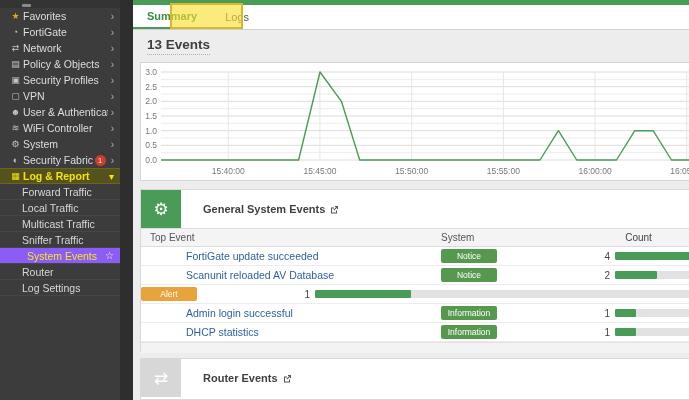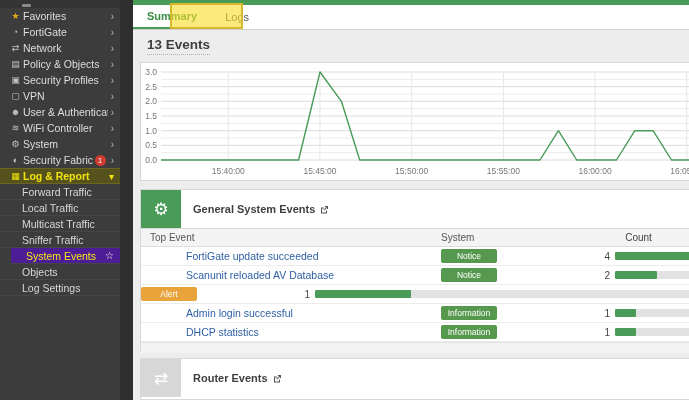--- a/index.html
+++ b/index.html
@@ -14,21 +14,21 @@
   .side-item { height:16px; display:flex; align-items:center; padding:0 6px 0 8px; color:#dedede; font-size:10.5px; cursor:pointer; }
   .side-item .micon { width:15px; font-size:9px; color:#c3c3c3; text-align:center; flex:0 0 15px; }
   .side-item .micon.star { color:#e2a917; }
   .side-item .lbl { flex:1; white-space:nowrap; overflow:hidden; }
   .side-item .chev { color:#b5b5b5; font-size:10px; margin-left:3px; }
   .side-item .nbadge { background:#cf3b2f; color:#fff; font-size:7.5px; min-width:11px; height:11px; line-height:11px; border-radius:6px; text-align:center; margin-right:2px; }
   .side-item.sel-olive { background:#56521d; border-top:1px solid #6b661f; border-bottom:1px solid #6b661f; }
   .side-item.sel-olive, .side-item.sel-olive .micon, .side-item.sel-olive .chev { color:#f2e30e; font-weight:bold; }
   .side-sub { height:16px; display:flex; align-items:center; padding:0 6px 0 22px; color:#d8d8d8; font-size:10.5px; border-bottom:1px solid #464646; cursor:pointer; }
   .side-sub .lbl { flex:1; }
-  .side-sub.sel-green { background:#4c1d95; color:#f4e918; padding-left:15px;margin-left:11px; }
+  .side-sub.sel-green { background:#8b5cf6; color:#f4e918; padding-left:27px; }
   .side-sub .fstar { color:#f6f3d6; font-size:10px; }
 
   
   #content { position:absolute; left:133px; top:0; right:0; bottom:0; background:#ededed; overflow:hidden; }
   #topstrip { position:absolute; left:0; top:0; width:100%; height:5px; background:#4a9b57; }
   #tabbar { position:absolute; left:0; top:5px; width:100%; height:25px; background:#ffffff; border-bottom:1px solid #cfcfcf; display:flex; align-items:stretch; }
   .tab { padding:0 14px; display:flex; align-items:center; font-size:11px; color:#555; cursor:pointer; }
   .tab.active { color:#3a8e44; border-bottom:2px solid #4a9b57; font-weight:bold; }
   #logs-highlight { position:absolute; left:37px; top:3px; width:73px; height:26px; background:rgba(248,222,43,0.62); border:2px solid #d8b92d; z-index:5; }
   #events-heading { position:absolute; left:14px; top:37px; font-size:13.5px; font-weight:bold; color:#3f3f3f; border-bottom:1px dotted #b0b0b0; padding-bottom:2px; }
@@ -37,21 +37,21 @@
   #chart-card { position:absolute; left:7px; top:62px; width:560px; height:119px; background:#fff; border:1px solid #d5d5d5; }
 
   
   .wcard { position:absolute; left:7px; width:560px; background:#fff; border:1px solid #d8d8d8; }
   #widget-system { top:189px; height:163px; }
   #widget-router { top:358px; height:42px; }
   .whead { display:flex; align-items:center; height:38px; }
   .wicon { width:40px; height:38px; display:flex; align-items:center; justify-content:center; color:#fff; font-size:17px; flex:0 0 40px; }
   .wicon.green { background:#4a9b57; }
   .wicon.gray { background:#d7d7d7; }
-  .wtitle { font-size:11px; font-weight:bold; color:#3f3f3f; margin-left:12px; }
+  .wtitle { font-size:11px; font-weight:bold; color:#3f3f3f; margin-left:22px; }
   .extlink { margin-left:5px; cursor:pointer; display:inline-block; vertical-align:1px; }
 
   
   .thead { display:flex; height:19px; align-items:center; background:#f4f4f4; border-top:1px solid #ddd; border-bottom:1px solid #ddd; font-size:10px; color:#555; }
   .trow { display:flex; height:19px; align-items:center; border-bottom:1px solid #ececec; font-size:10.5px; }
   .c-event { flex:0 0 300px; padding-left:9px; white-space:nowrap; overflow:hidden; }
   .c-level { flex:0 0 140px; }
   .c-count-num { flex:0 0 34px; text-align:right; color:#444; font-size:10px; padding-right:5px; }
   .c-bar { flex:1; padding-right:0; }
   .trow .c-event a { color:#2e5fa3; text-decoration:none; cursor:pointer;padding-left:36px; }
@@ -140,21 +140,21 @@
           <span class="lbl">Multicast Traffic</span>
         </div>
         <div class="side-sub">
           <span class="lbl">Sniffer Traffic</span>
         </div>
         <div class="side-sub sel-green">
           <span class="lbl">System Events</span>
           <span class="fstar">☆</span>
         </div>
         <div class="side-sub">
-          <span class="lbl">Objects</span>
+          <span class="lbl">Router</span>
         </div>
         <div class="side-sub">
           <span class="lbl">Log Settings</span>
         </div>
       </div>
   </nav>
   <div id="sidebar-edge"></div>
 
   <main id="content">
     <div id="topstrip"></div>

